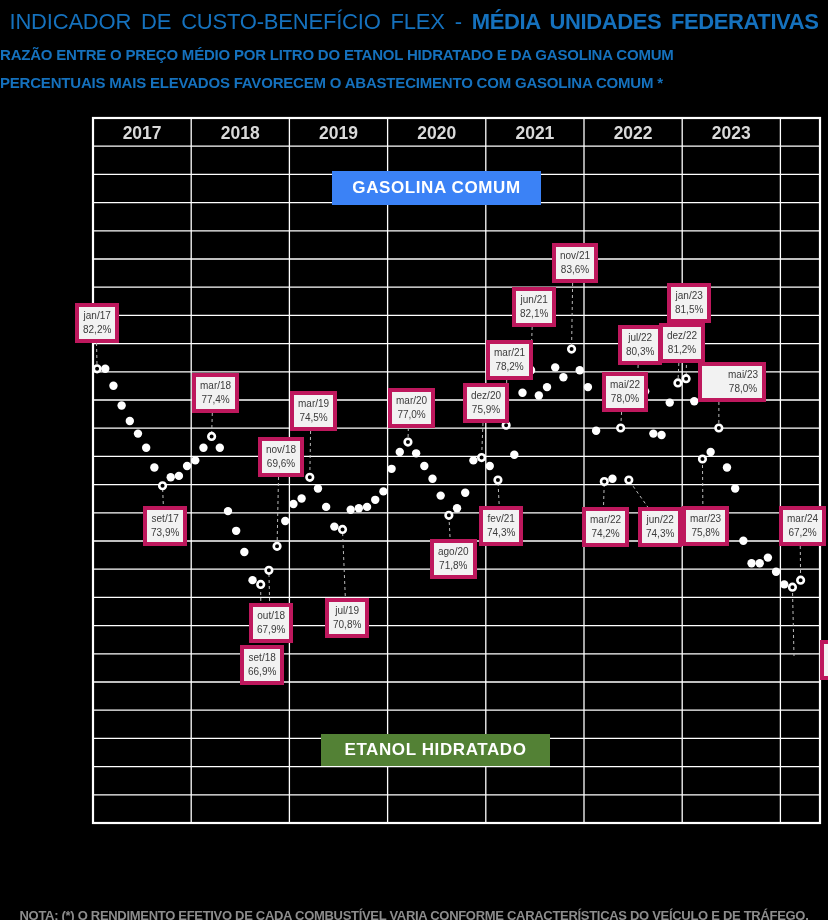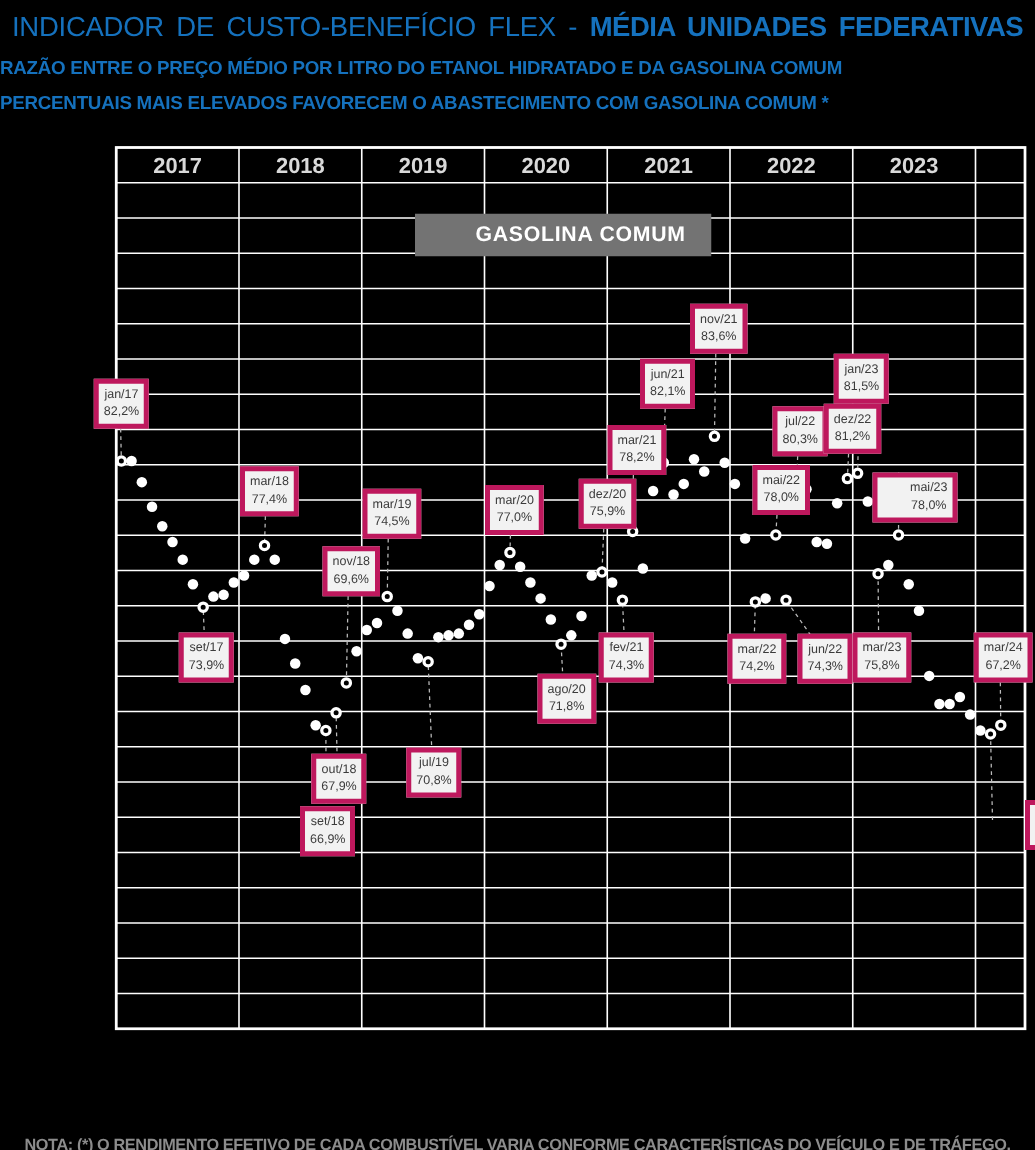--- a/index.html
+++ b/index.html
@@ -183,21 +183,22 @@
       <circle cx="743.3577" cy="540.7" r="4.2" fill="#FFFFFF"></circle>
       <circle cx="751.5383" cy="563.2439999999999" r="4.2" fill="#FFFFFF"></circle>
       <circle cx="759.7189" cy="563.2439999999999" r="4.2" fill="#FFFFFF"></circle>
       <circle cx="767.8995" cy="557.6080000000001" r="4.2" fill="#FFFFFF"></circle>
       <circle cx="776.0801" cy="571.6980000000001" r="4.2" fill="#FFFFFF"></circle>
       <circle cx="784.2607" cy="584.3789999999999" r="4.2" fill="#FFFFFF"></circle>
       <circle cx="792.4413" cy="587.1969999999999" r="3.3" fill="#000000" stroke="#FFFFFF" stroke-width="2.6"></circle>
       <circle cx="800.6219" cy="580.1519999999999" r="3.3" fill="#000000" stroke="#FFFFFF" stroke-width="2.6"></circle>
     </svg>
 
-  <div class="badge" id="badge-gas" style="background: #737373; padding-left: 28px;">GASOLINA COMUM</div>
+  <div class="badge" id="badge-gas" style="background: #3b82f6;">GASOLINA COMUM</div>
+  <div class="badge" id="badge-eta" style="background: rgb(83, 129, 53);">ETANOL HIDRATADO</div>
 
   <div class="note">NOTA: (*) O RENDIMENTO EFETIVO DE CADA COMBUSTÍVEL VARIA CONFORME CARACTERÍSTICAS DO VEÍCULO E DE TRÁFEGO.</div>
 
 <div class="pt-label" style="left: 75px; top: 303px;">
       <div>jan/17</div>
       <div>82,2%</div>
     </div>
     <div class="pt-label" style="left: 143px; top: 506px;">
       <div>set/17</div>
       <div>73,9%</div>
@@ -275,21 +276,21 @@
       <div>81,2%</div>
     </div>
     <div class="pt-label" style="left: 667px; top: 283px;">
       <div>jan/23</div>
       <div>81,5%</div>
     </div>
     <div class="pt-label" style="left: 682px; top: 506px;">
       <div>mar/23</div>
       <div>75,8%</div>
     </div>
-    <div class="pt-label" style="left: 698px; top: 378px; padding-left: 26px;">
+    <div class="pt-label" style="left: 698px; top: 362px; padding-left: 26px;">
       <div>mai/23</div>
       <div>78,0%</div>
     </div>
     <div class="pt-label" style="left: 773px; top: 640px; margin-left: 47px;">
       <div>fev/24</div>
       <div>66,7%</div>
     </div>
     <div class="pt-label" style="left: 779px; top: 506px;">
       <div>mar/24</div>
       <div>67,2%</div>

